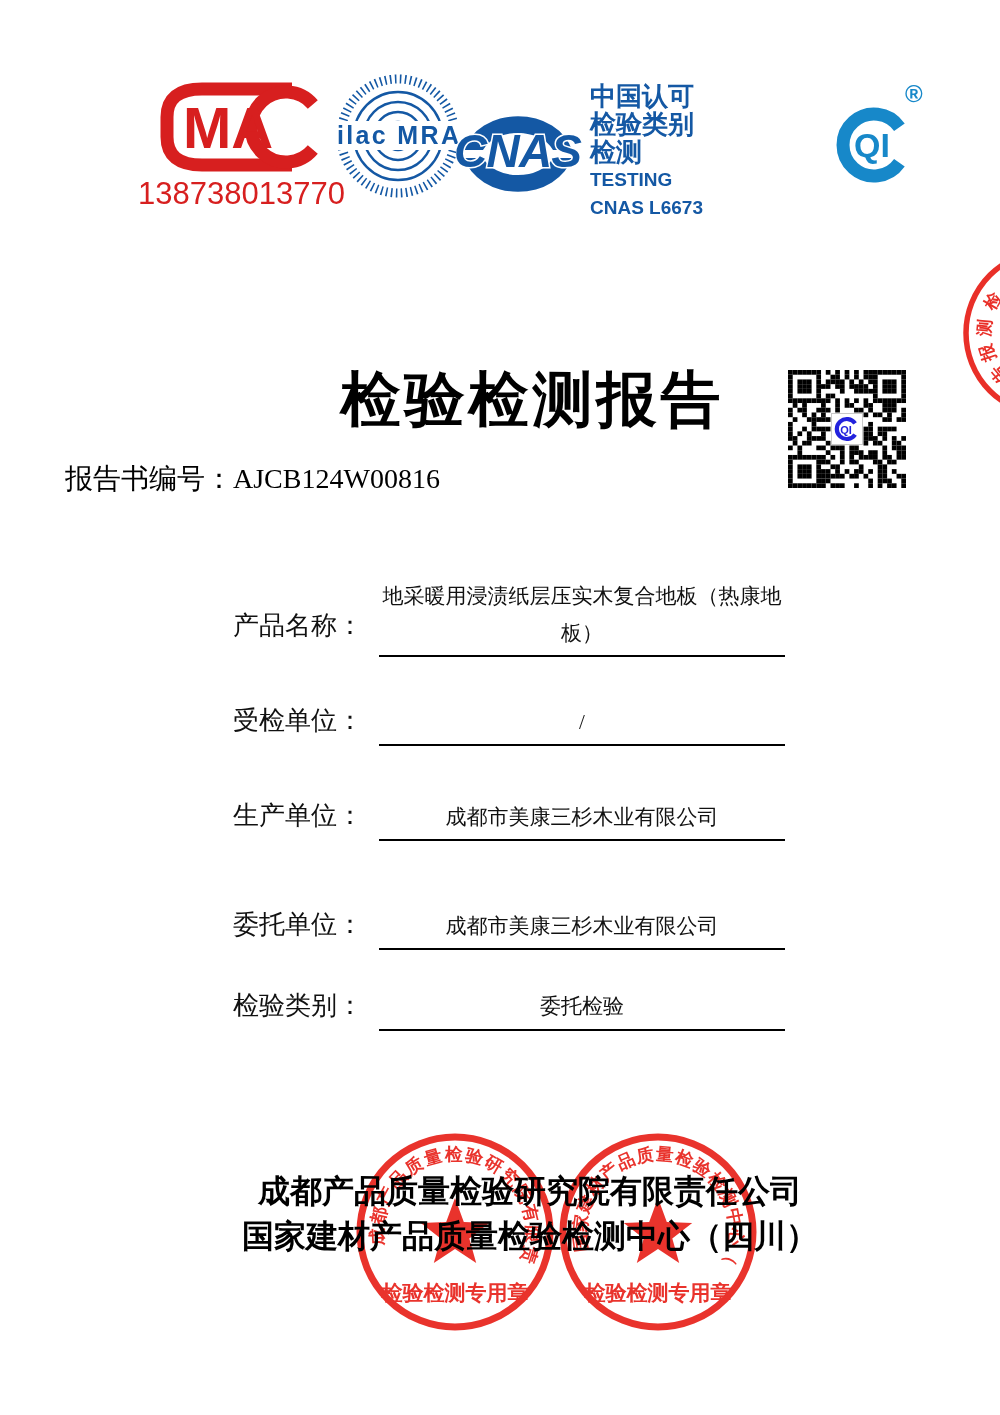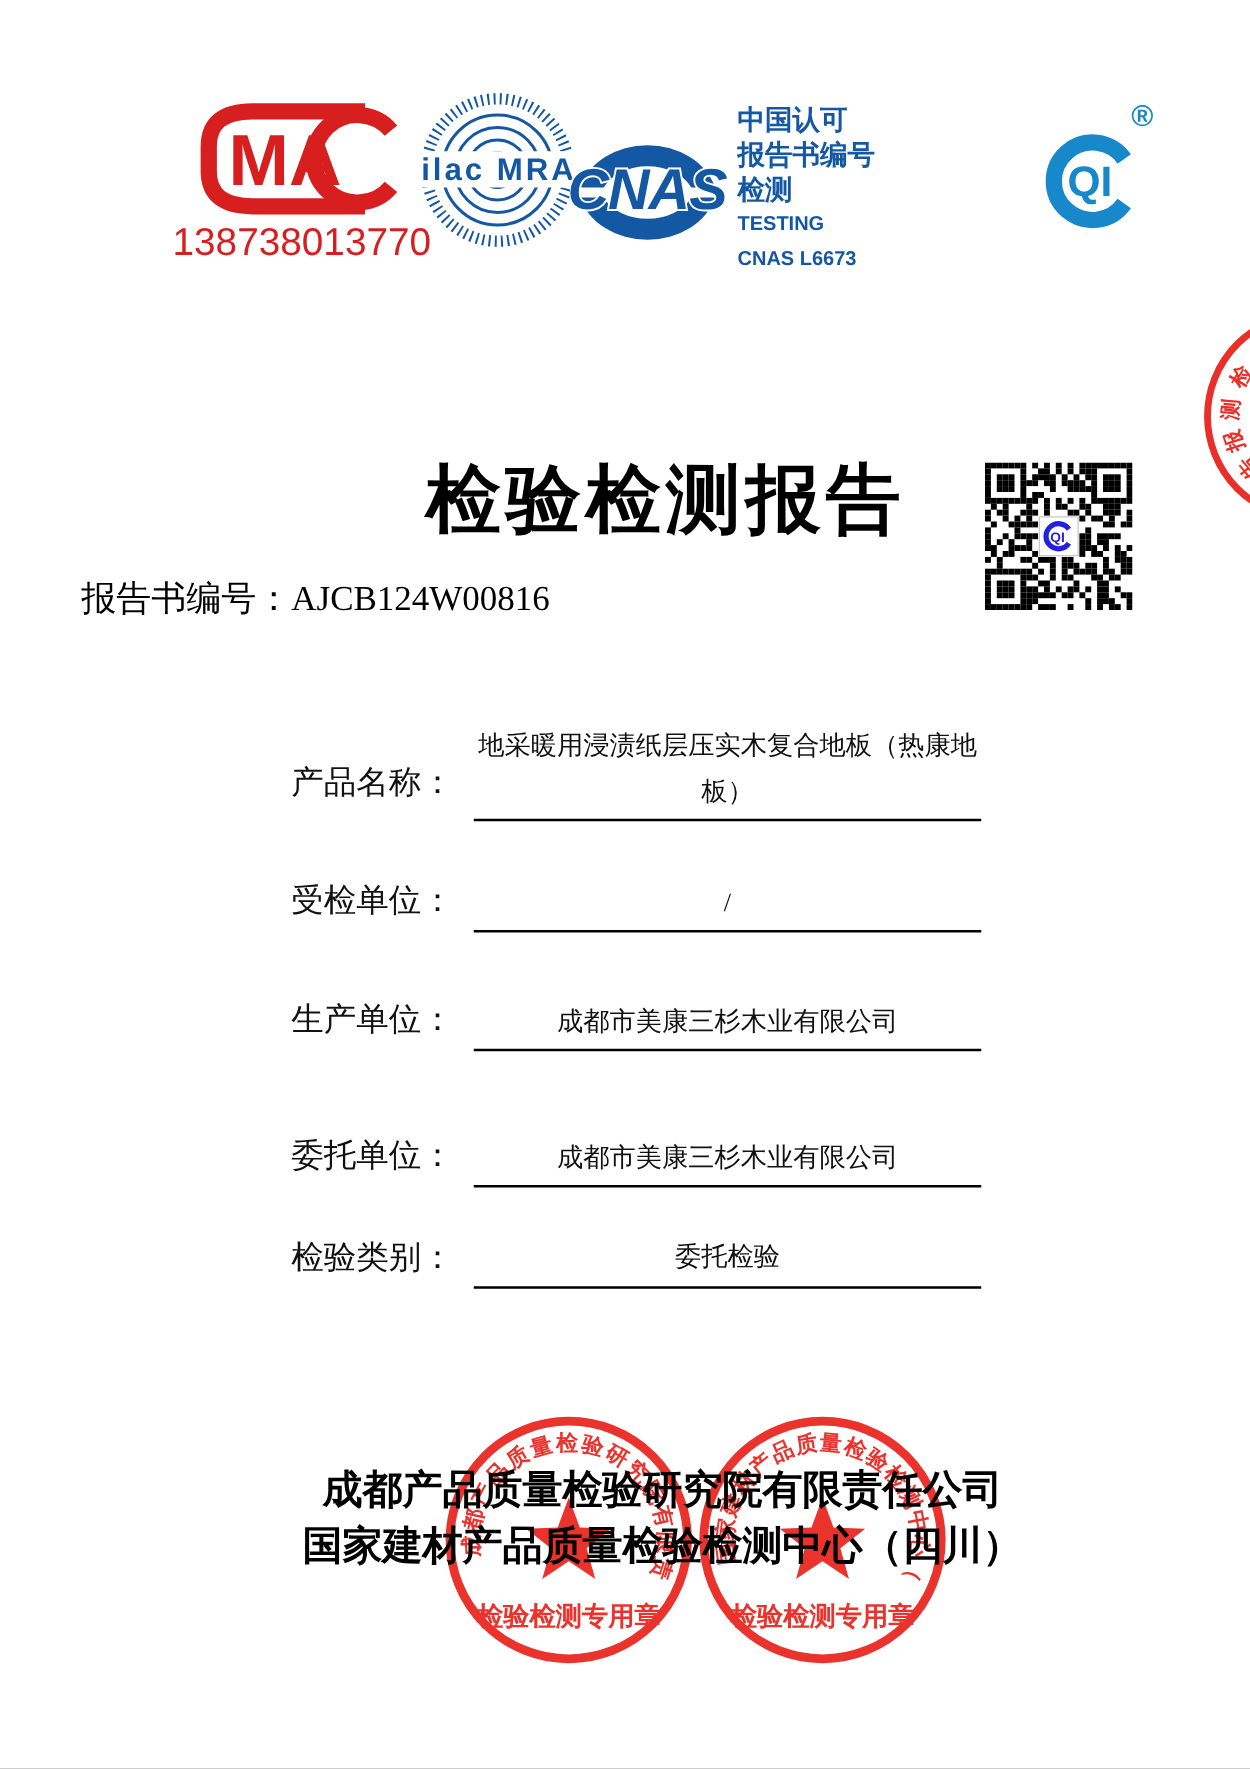--- a/index.html
+++ b/index.html
@@ -6,22 +6,22 @@
   .page{position:relative;width:1000px;height:1415px;margin:0 auto;background:#ffffff;overflow:hidden;
         font-family:"Liberation Serif","DejaVu Serif",serif;color:#111;}
   
   .cma-svg{position:absolute;left:150px;top:72px;}
   .cma-number{position:absolute;left:138px;top:176px;width:205px;text-align:center;
               color:#d71f1f;font-family:"Liberation Sans",sans-serif;font-size:31px;font-weight:500;}
   .ilac-svg{position:absolute;left:334px;top:72px;}
   .cnas-svg{position:absolute;left:456px;top:94px;}
   .cnas-lines{position:absolute;left:590px;top:82px;color:#1458a4;line-height:28px;
               font-family:"Liberation Sans",sans-serif;font-weight:700;}
-  .cnas-lines .zh{font-size:22px;}
-  .cnas-lines .en{font-size:16px;}
+  .cnas-lines .zh{font-size:26px;}
+  .cnas-lines .en{font-size:19px;}
   .qi-svg{position:absolute;left:833px;top:104px;}
   .qi-reg{position:absolute;left:905px;top:80px;color:#1788c9;font-size:24px;
           font-family:"Liberation Sans",sans-serif;font-weight:700;}
   .edge-stamp{position:absolute;left:956px;top:234px;mix-blend-mode:multiply;opacity:.95;}
   
   .title{position:absolute;left:65px;top:360px;width:935px;text-align:center;margin:0;
          font-size:60px;font-weight:700;letter-spacing:4px;color:#000;}
   .report-no{position:absolute;left:65px;top:460px;width:935px;text-align:left;font-size:28px;color:#000;}
   .qr{position:absolute;left:788px;top:370px;width:118px;height:118px;}
   .qr-logo{position:absolute;left:43px;top:43px;width:32px;height:32px;background:#fff;
@@ -66,21 +66,21 @@
   </svg>
 
   <svg class="cnas-svg" width="130" height="104" viewBox="0 0 130 104">
     <path d="M8,56 A56,46 0 0 1 116,56 L97,56 A38,28 0 0 0 27,56 Z" fill="#1458a4"></path>
     <path d="M116,64 A56,46 0 0 1 8,64 L27,64 A38,28 0 0 0 97,64 Z" fill="#1458a4"></path>
     <text x="62" y="73" text-anchor="middle" textLength="128" font-family="Liberation Sans, sans-serif" font-size="46" font-weight="800" font-style="italic" fill="#1458a4" stroke="#ffffff" stroke-width="3" paint-order="stroke">CNAS</text>
   </svg>
 
   <div class="cnas-lines">
     <div class="zh">中国认可</div>
-    <div class="zh">报告书编号</div>
+    <div class="zh">检验类别</div>
     <div class="zh">检测</div>
     <div class="en">TESTING</div>
     <div class="en">CNAS L6673</div>
   </div>
 
   <svg class="qi-svg" width="82" height="82" viewBox="0 0 82 82">
     <path d="M66.4,23.2 A31,31 0 1 0 66.4,58.8" fill="none" stroke="#1788c9" stroke-width="13"></path>
     <text x="39" y="53" text-anchor="middle" font-family="Liberation Sans, sans-serif" font-size="34" font-weight="800" fill="#1788c9">QI</text>
   </svg>
   <span class="qi-reg">®</span>

